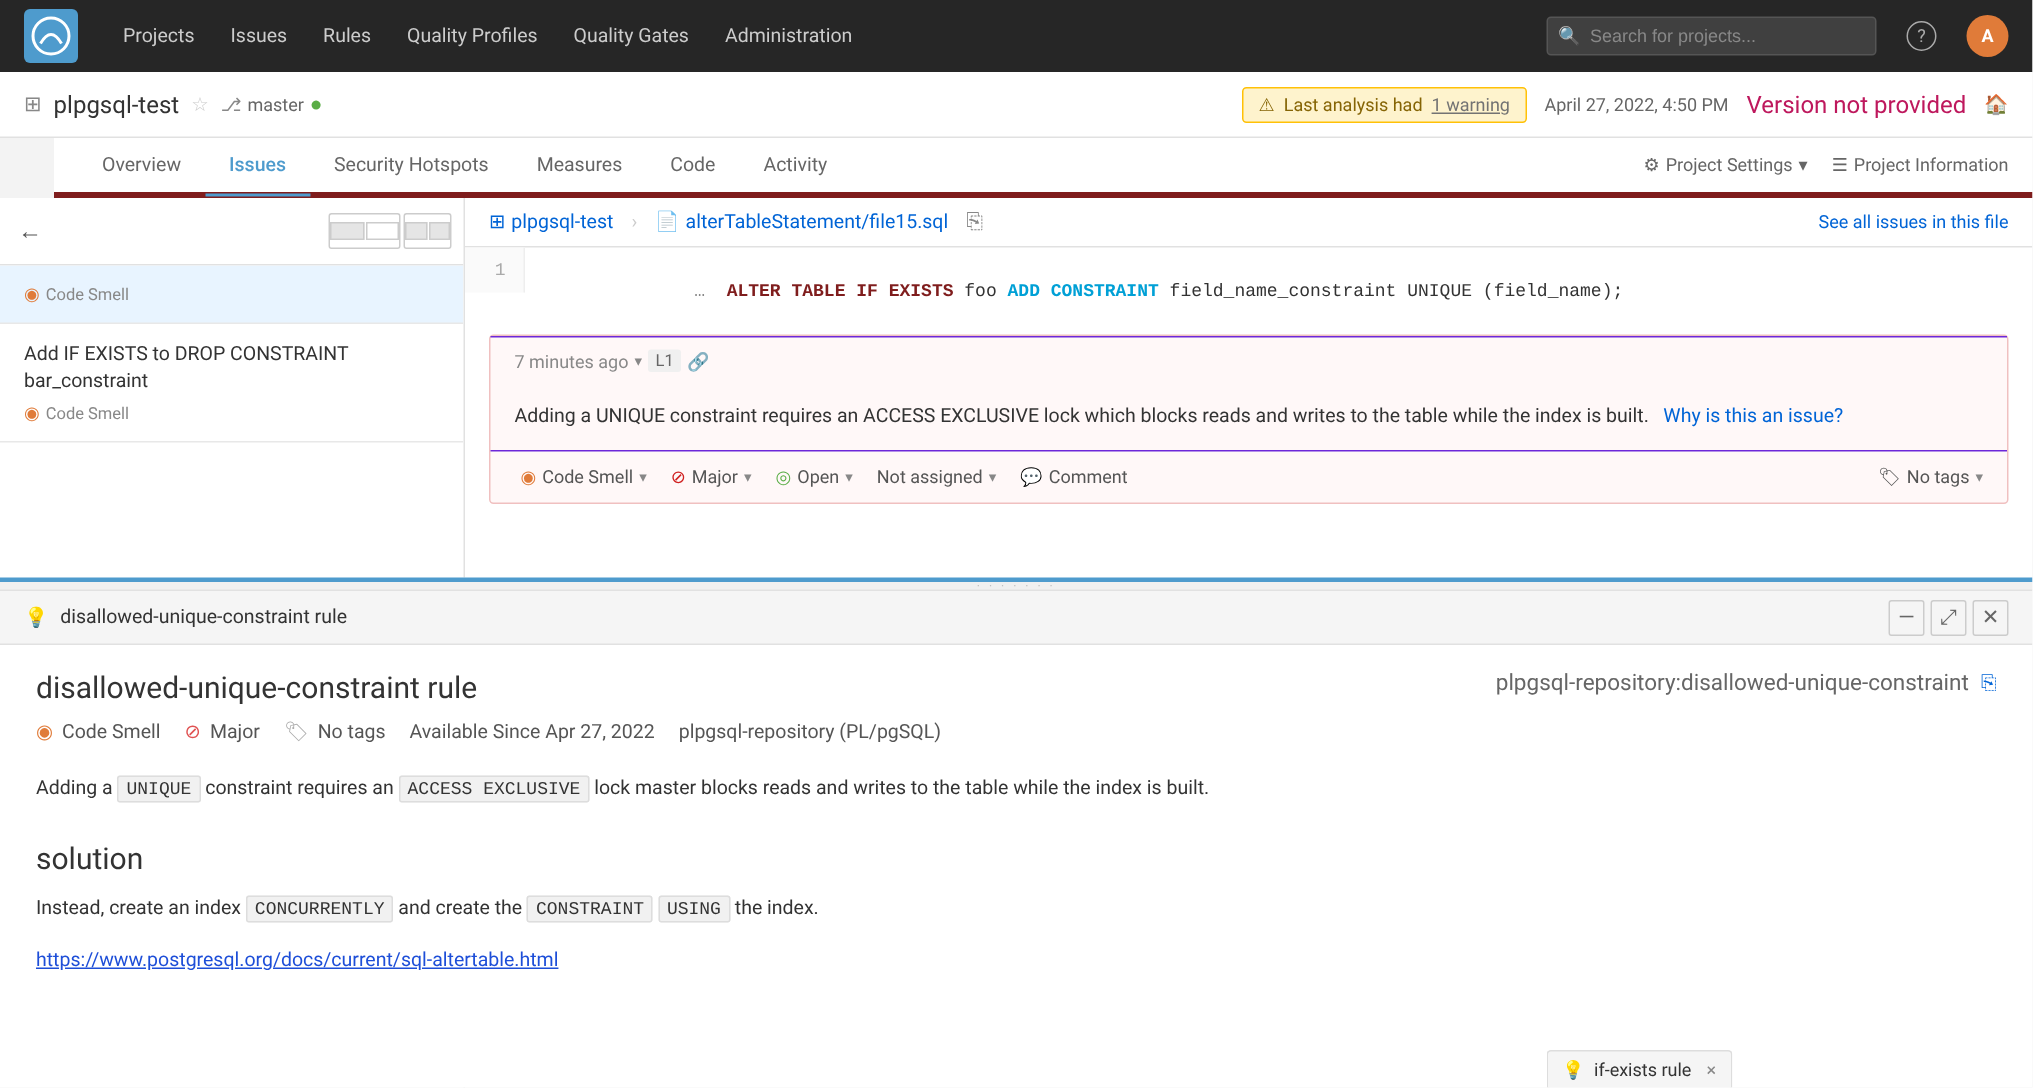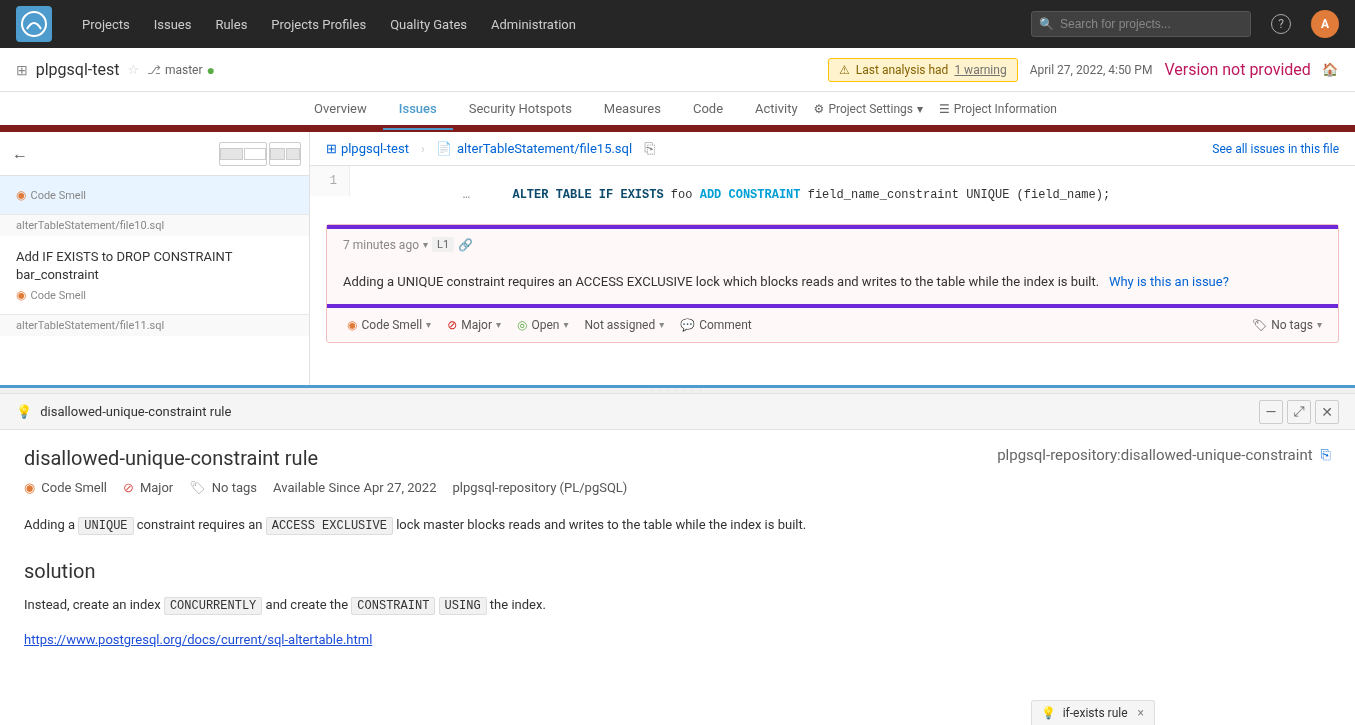--- a/index.html
+++ b/index.html
@@ -111,22 +111,23 @@
     .version-text { color: #be185d; font-size: 16px; }
     .home-icon { color: #888; cursor: pointer; }
 
     
     .sub-nav {
       background: white;
       padding: 0 16px;
       height: 40px;
       display: flex;
       align-items: center;
-      justify-content: center;
-      border-bottom: 7px solid #7f1d1d;
+      justify-content: space-between;
+      border-bottom: 4px solid #7f1d1d;
+      margin-left: 36px;
     }
     .sub-nav-tabs { display: flex; gap: 0; }
     .sub-nav-tab {
       padding: 0 16px;
       height: 40px;
       display: flex;
       align-items: center;
       color: #666;
       cursor: pointer;
       border-bottom: 2px solid transparent;
@@ -265,36 +266,36 @@
       font-size: 13px;
       color: #333;
       line-height: 1.5;
     }
     .why-link { color: #0064d6; cursor: pointer; text-decoration: none; }
     .issue-actions {
       padding: 8px 16px;
       display: flex;
       align-items: center;
       gap: 8px;
-      border-top: 4px solid #6d28d9;
+      border-top: 1px solid #6d28d9;
     }
     .issue-action-item {
       display: flex;
       align-items: center;
       gap: 4px;
       color: #555;
       font-size: 12px;
       cursor: pointer;
       padding: 2px 4px;
     }
     .dropdown-arrow { font-size: 10px; color: #888; }
     .issue-time { margin-left: auto; color: #888; font-size: 12px; display: flex; align-items: center; gap: 4px; }
     .tag-section { margin-left: auto; display: flex; align-items: center; gap: 4px; color: #555; font-size: 12px; }
 
-    .kw-alter { color: #0c4a6e; font-weight: bold; margin-left: 28px; }
+    .kw-alter { color: #7f1d1d; font-weight: bold; }
     .kw-table { color: #00a0d6; font-weight: bold; }
 
     
     .bottom-panel {
       position: absolute;
       bottom: 0;
       left: 0;
       right: 0;
       height: 340px;
       background: white;
@@ -415,21 +416,21 @@
       <svg width="30" height="30" viewBox="0 0 30 30">
         <circle cx="15" cy="15" r="12" fill="none" stroke="white" stroke-width="2"></circle>
         <path d="M8 20 Q15 8 22 20" fill="none" stroke="white" stroke-width="2"></path>
       </svg>
     </div>
   </div>
   <div class="nav-items">
     <span class="nav-item">Projects</span>
     <span class="nav-item">Issues</span>
     <span class="nav-item">Rules</span>
-    <span class="nav-item">Projects Profiles</span>
+    <span class="nav-item">Quality Profiles</span>
     <span class="nav-item">Quality Gates</span>
     <span class="nav-item">Administration</span>
   </div>
   <div class="search-wrapper">
     <span class="search-icon-nav">🔍</span>
     <input type="text" placeholder="Search for projects..." style="">
   </div>
   <div class="help-icon">?</div>
   <div class="user-avatar">A</div>
 </nav>
@@ -499,32 +500,30 @@
     <div class="issue-list">
 
       <div class="issue-item active">
         <div class="issue-meta">
           <div class="code-smell-badge">
             <span class="code-smell-icon">◉</span>
             <span>Code Smell</span>
           </div>
         </div>
       </div>
-      <div class="file-label">alterTableStatement/file10.sql</div>
 
       <div class="issue-item">
         <div class="issue-title">Add IF EXISTS to DROP CONSTRAINT bar_constraint</div>
         <div class="issue-meta">
           <div class="code-smell-badge">
             <span class="code-smell-icon">◉</span>
             <span>Code Smell</span>
           </div>
         </div>
       </div>
-      <div class="file-label">alterTableStatement/file11.sql</div>
     </div>
   </div>
 
   <div class="right-panel">
     <div class="code-viewer">
       <div class="code-header">
         <div class="breadcrumb-item">
           <span>⊞</span>
           <span>plpgsql-test</span>
         </div>

